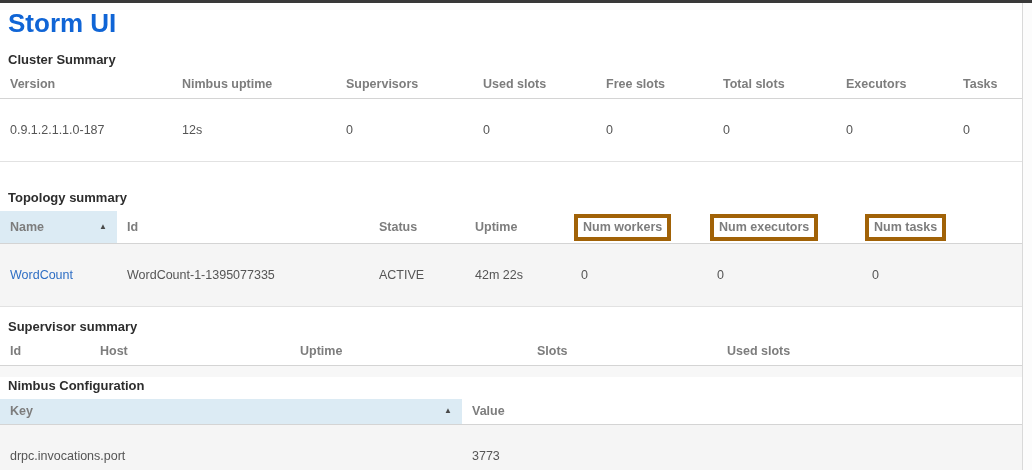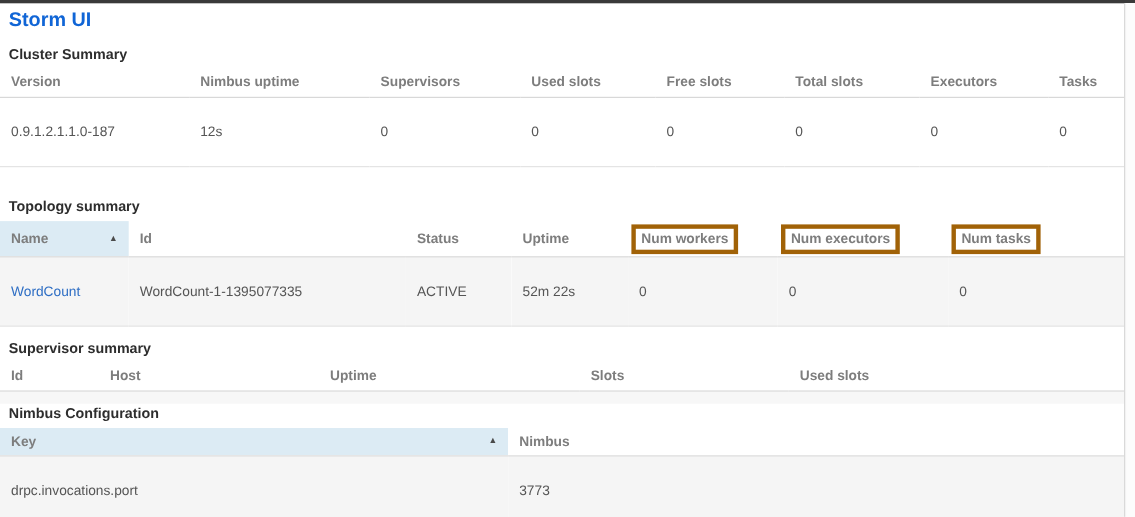--- a/index.html
+++ b/index.html
@@ -15,21 +15,21 @@
     background: #3a3a3a;
   }
   .right-gutter {
     position: fixed; top: 3px; right: 0; bottom: 0;
     width: 10px;
     background: #fcfcfc;
     border-left: 1px solid #d9d9d9;
     z-index: 5;
   }
   h1 {
-    font-size: 18px; font-weight: bold;
+    font-size: 26px; font-weight: bold;
     color: #1065d6;
     margin: 5px 0 0 8px;
   }
   h2 {
     font-size: 13px; font-weight: bold;
     color: #2d2d2d;
     margin: 0 0 6px 8px;
   }
   #cluster h2    { margin-top: 13px; }
   #topology h2   { margin-top: 28px; }
@@ -177,21 +177,21 @@
         </th>
       </tr>
     </thead>
     <tbody>
       <tr>
         <td>
           <a href="#" class="topo-link">WordCount</a>
         </td>
         <td>WordCount-1-1395077335</td>
         <td>ACTIVE</td>
-        <td>52m 22s</td>
+        <td>42m 22s</td>
         <td>0</td>
         <td>0</td>
         <td>0</td>
       </tr>
     </tbody>
   </table>
 </section>
 
 <section id="supervisor">
   <h2>Supervisor summary</h2>
@@ -226,21 +226,21 @@
     <colgroup>
       <col style="width:462px">
         <col>
     </colgroup>
     <thead>
       <tr>
         <th class="sorted">
           <span class="sort-caret">▲</span>
           <span>Key</span>
         </th>
-        <th>Nimbus</th>
+        <th>Value</th>
       </tr>
     </thead>
     <tbody>
       <tr>
         <td>drpc.invocations.port</td>
         <td>3773</td>
       </tr>
     </tbody>
   </table>
 </section>

